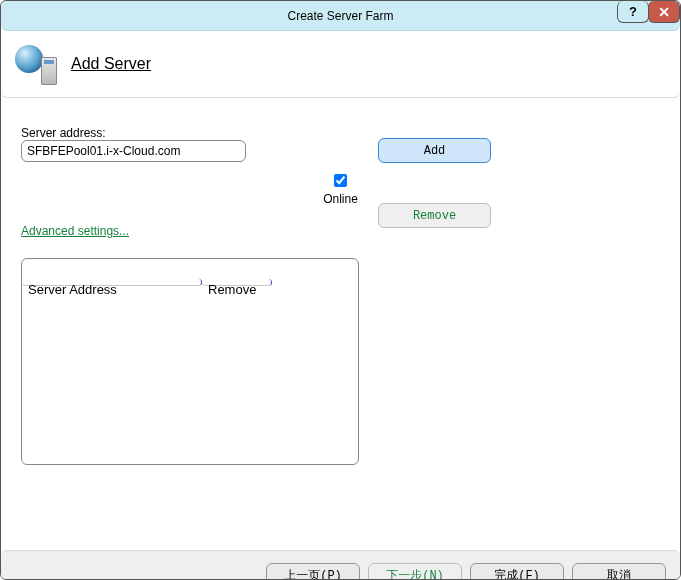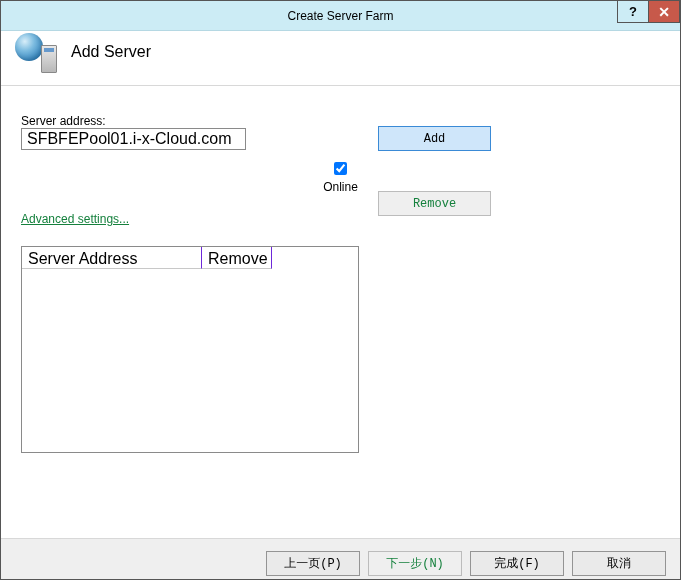--- a/index.html
+++ b/index.html
@@ -1,15 +1,15 @@
 <!DOCTYPE html>
 <html><head>
 <meta charset="utf-8">
 <style>
-  * { box-sizing: border-box; }
+  * { box-sizing: border-box; border-radius: 6px; }
   body {
     margin: 0;
     font-family: "Segoe UI", Tahoma, sans-serif;
     font-size: 12px;
     background: #fff;
     width: 681px;
     height: 580px;
     overflow: hidden;
     border: 1px solid #555;
   }
@@ -53,23 +53,24 @@
   }
   .titlebar-btn.close {
     background: #c7594a;
     color: #fff;
     font-weight: bold;
     font-size: 14px;
   }
   .header {
     display: flex;
     align-items: center;
-    padding: 0 0 12px 14px;
+    padding: 12px 0 12px 14px;
     border-bottom: 1px solid #d8d8d8;
     background: #fff;
+    text-decoration: underline;
   }
   .header-icon {
     width: 42px;
     height: 42px;
     margin-right: 14px;
     position: relative;
   }
   .globe {
     position: absolute;
     left: 0;
@@ -110,21 +111,21 @@
   }
   .label {
     font-size: 12px;
     color: #000;
   }
   .text-input {
     width: 225px;
     height: 22px;
     border: 1px solid #8a8a8a;
     padding: 2px 5px;
-    font-size: 16px;
+    font-size: 12px;
     font-family: inherit;
     outline: none;
   }
   .checkbox-row {
     margin-top: 12px;
     display: flex;
     align-items: center;
     gap: 5px;
     flex-direction: column;
   }
@@ -176,22 +177,23 @@
     background: #fff;
   }
   .list-header {
     display: flex;
     height: 22px;
   }
   .list-col {
     border-right: 1px solid #6d28d9;
     border-bottom: 1px solid #c8c8c8;
     padding: 3px 6px;
-    font-size: 16px;
-    background: #fff;
+    font-size: 13px;
+    background: #fff;
+    margin-top: 20px;
   }
   .col-addr { width: 180px; }
   .col-stat { width: 70px; }
   .footer {
     height: 50px;
     background: #efefef;
     border-top: 1px solid #d8d8d8;
     display: flex;
     align-items: center;
     justify-content: flex-end;

